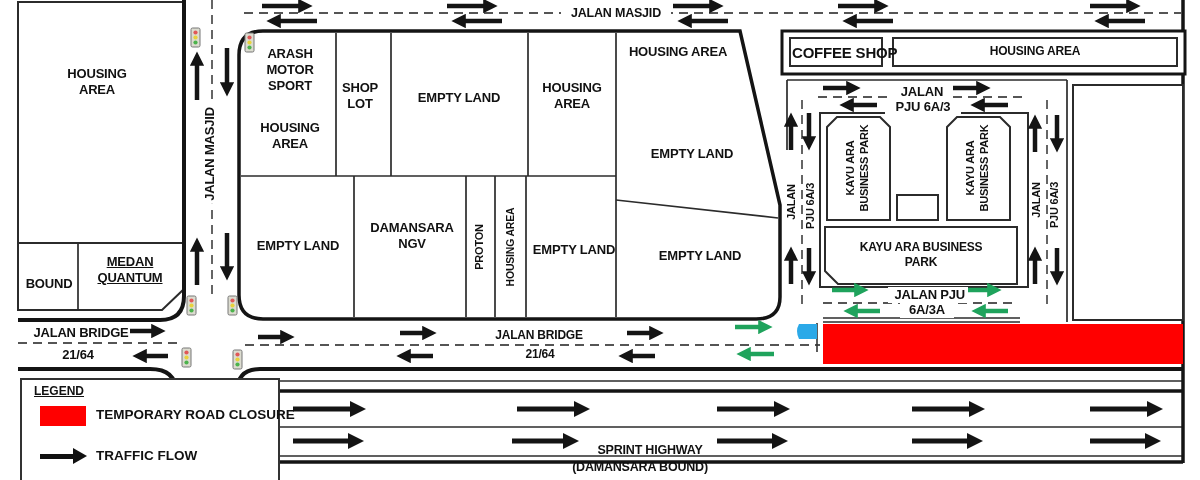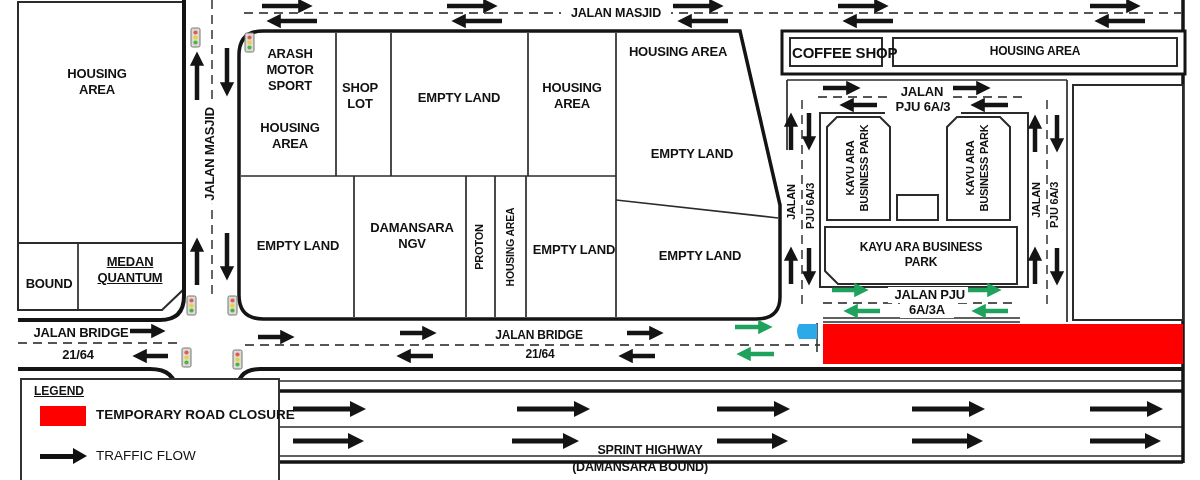--- a/index.html
+++ b/index.html
@@ -17,21 +17,21 @@
   
   #legend{position:absolute;left:20px;top:378px;width:256px;height:104px;z-index:3;
           background:#fff;border:2px solid #333;}
   #legend .title{position:absolute;left:12px;top:4px;font-size:12px;font-weight:bold;
           text-decoration:underline;color:#111;}
   #legend .swatch{position:absolute;left:18px;top:26px;width:46px;height:20px;background:#FF0000;}
   #legend .closure-t{position:absolute;left:74px;top:27px;font-size:13.5px;font-weight:bold;color:#111;white-space:nowrap;}
   #legend .leg-arrow{position:absolute;left:18px;top:74px;width:34px;height:5px;background:#111;}
   #legend .leg-arrow::after{content:'';position:absolute;right:-13px;top:-6px;
           border-left:14px solid #111;border-top:8.5px solid transparent;border-bottom:8.5px solid transparent;}
-  #legend .flow-t{position:absolute;left:74px;top:68px;font-size:13.5px;font-weight:normal;color:#111;white-space:nowrap;}
+  #legend .flow-t{position:absolute;left:74px;top:68px;font-size:13.5px;font-weight:bold;color:#111;white-space:nowrap;}
   
   .thick{stroke:#141414;stroke-width:4;fill:none;}
   .thickl{stroke:#141414;stroke-width:3.5;fill:none;}
   .blk{stroke:#141414;stroke-width:3.5;fill:#fff;}
   .blk2{stroke:#141414;stroke-width:3;fill:#fff;}
   .box{stroke:#2b2b2b;stroke-width:2;fill:#fff;}
   .thin{stroke:#2b2b2b;stroke-width:1.7;fill:none;}
   .dash{stroke:#555;stroke-width:1.8;fill:none;stroke-dasharray:9 6;}
   .k4{stroke:#141414;stroke-width:4.5;}
   .k5{stroke:#141414;stroke-width:5;}

